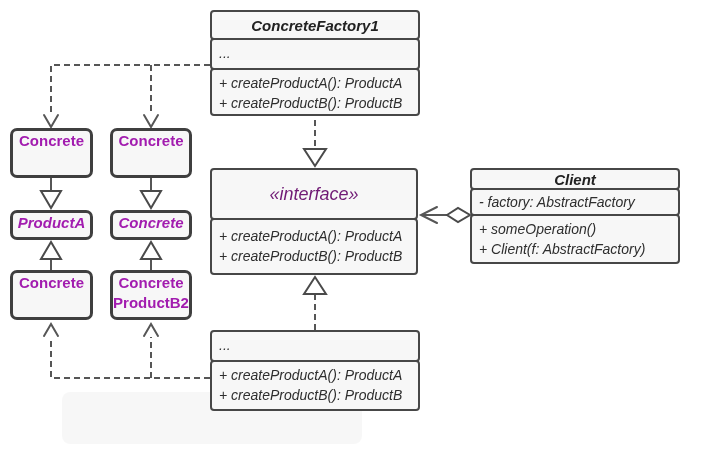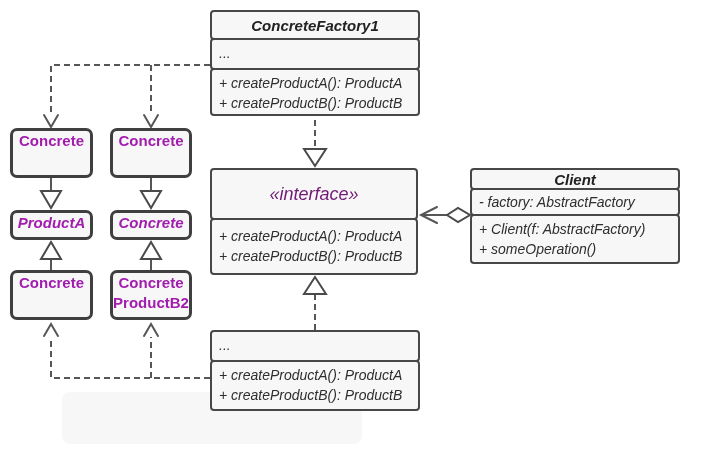--- a/index.html
+++ b/index.html
@@ -101,22 +101,22 @@
   </div>
 
   <div class="uml-box" style="left:470px;top:168px;width:210px">
     <div class="comp title" style="height:22px">
       <span class="tname">Client</span>
     </div>
     <div class="comp body" style="height:28px;display:flex;align-items:center">
       <div class="m">- factory: AbstractFactory</div>
     </div>
     <div class="comp body" style="height:50px">
+      <div class="m">+ someOperation()</div>
       <div class="m">+ Client(f: AbstractFactory)</div>
-      <div class="m">+ someOperation()</div>
     </div>
   </div>
 
   <div class="uml-box" style="left:210px;top:330px;width:210px">
     <div class="comp body" style="height:32px">
       <div class="m">...</div>
     </div>
     <div class="comp body" style="height:51px">
       <div class="m">+ createProductA(): ProductA</div>
       <div class="m">+ createProductB(): ProductB</div>

